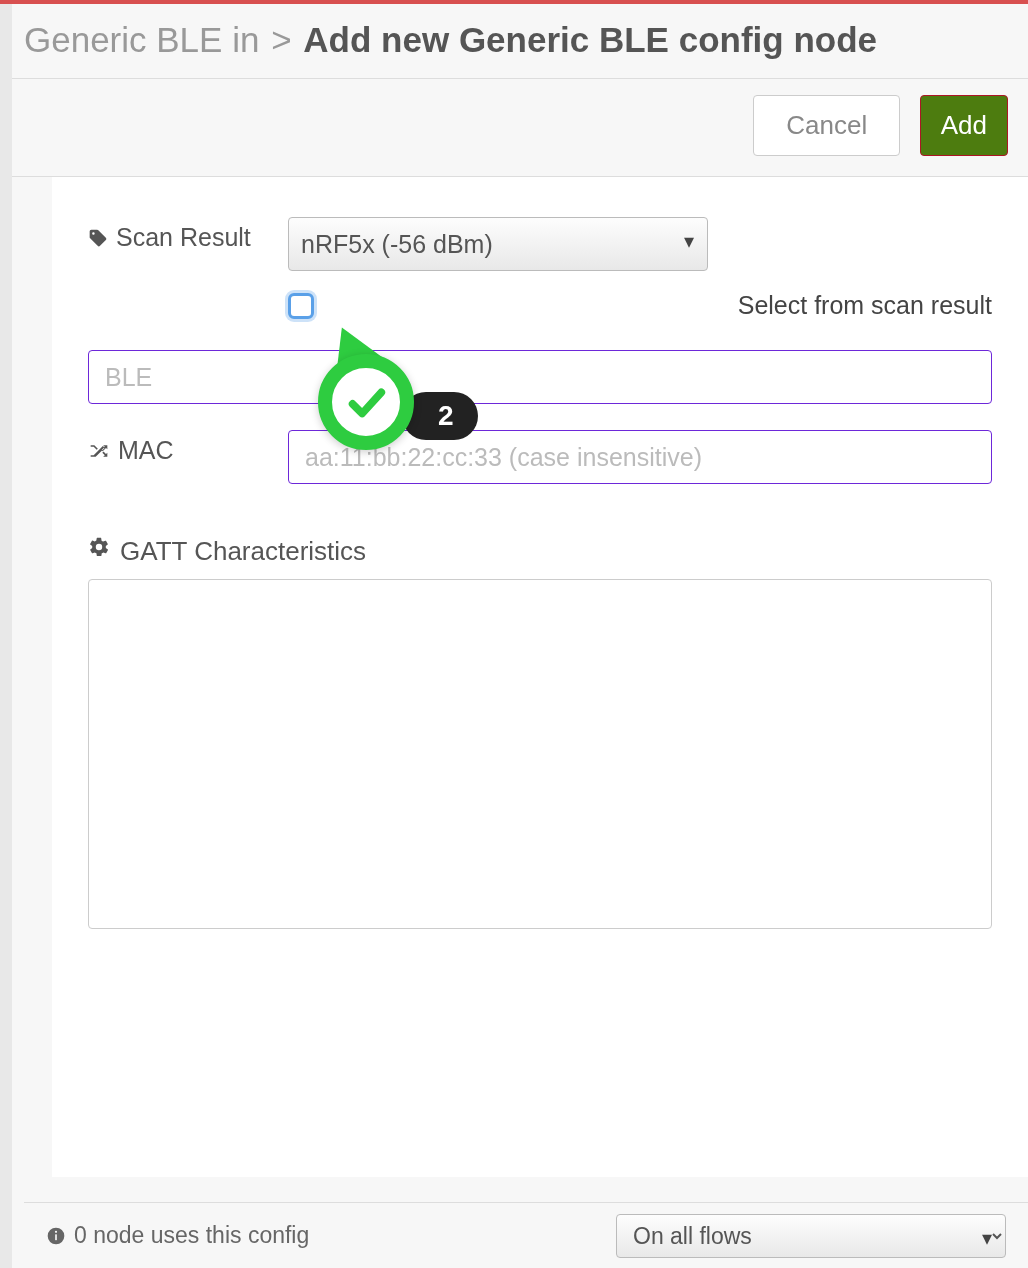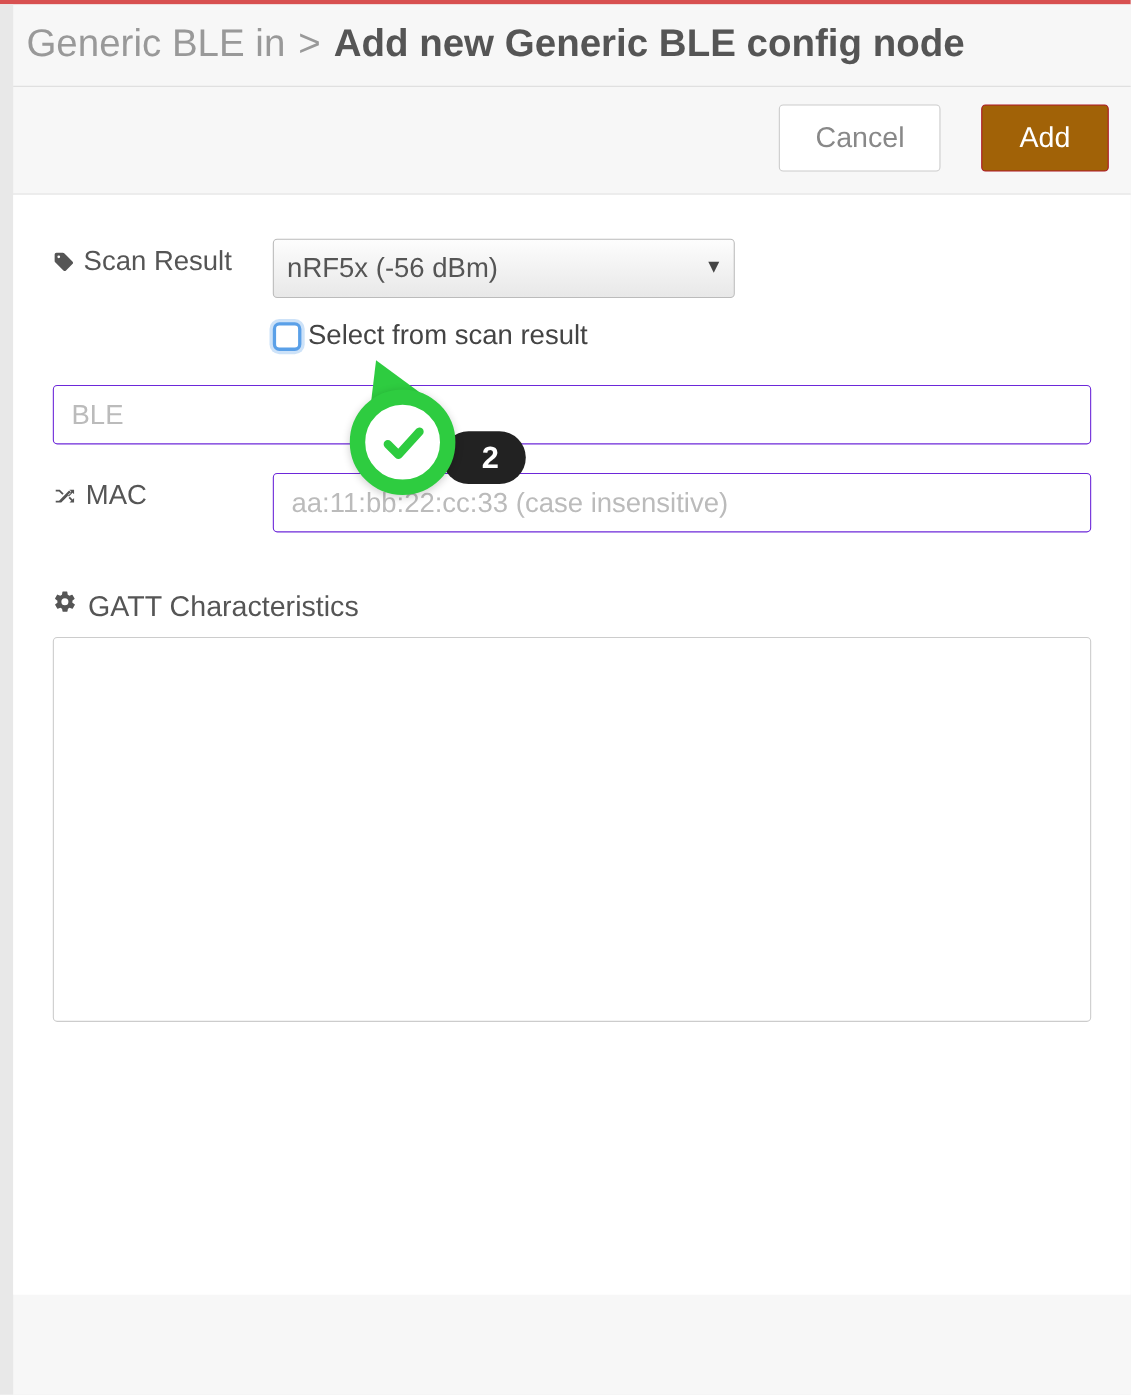--- a/index.html
+++ b/index.html
@@ -43,35 +43,36 @@
   display: inline-block;
   padding: 14px 32px;
   font-size: 26px;
   border-radius: 4px;
   cursor: pointer;
   border: 1px solid #ccc;
 }
 .btn-cancel {
   background: #fff;
   color: #888;
-  margin-right: 32px;
+  margin-right: 15px;
   text-align: center;
 }
 .btn-add {
-  background: #a16207;
+  background: #4d7c0f;
   border-color: #ad1625;
   color: #fff;
   font-weight: 400;
-  padding: 14px 34px;
+  padding: 14px 20px;
 }
 .form-area {
   background: #fff;
   padding: 40px 36px 20px 36px;
   height: 1000px;
   overflow: hidden;
+  margin-left: 40px;
 }
 .form-row {
   display: flex;
   align-items: flex-start;
   margin-bottom: 26px;
 }
 .form-label {
   width: 200px;
   font-size: 25px;
   color: #555;
@@ -111,20 +112,21 @@
 }
 .checkbox-row {
   margin-left: 200px;
   margin-top: -6px;
   margin-bottom: 30px;
   display: flex;
   align-items: center;
   gap: 6px;
   font-size: 25px;
   color: #444;
+  justify-content: space-between;
 }
 .custom-checkbox {
   width: 26px;
   height: 26px;
   border: 3px solid #5aa0e8;
   border-radius: 6px;
   background: #fff;
   display: inline-block;
   box-shadow: 0 0 0 3px rgba(90,160,232,0.3);
 }
@@ -308,20 +310,37 @@
         <svg viewBox="0 0 24 24" width="22" height="22" fill="#555">
             <path d="M19.4 13a7.5 7.5 0 000-2l2.1-1.6a.5.5 0 00.1-.6l-2-3.5a.5.5 0 00-.6-.2l-2.5 1a7.3 7.3 0 00-1.7-1l-.4-2.6A.5.5 0 0014 2h-4a.5.5 0 00-.5.4L9.1 5a7.3 7.3 0 00-1.7 1l-2.5-1a.5.5 0 00-.6.2l-2 3.5a.5.5 0 00.1.6L4.6 11a7.5 7.5 0 000 2l-2.1 1.6a.5.5 0 00-.1.6l2 3.5a.5.5 0 00.6.2l2.5-1a7.3 7.3 0 001.7 1l.4 2.6a.5.5 0 00.5.4h4a.5.5 0 00.5-.4l.4-2.6a7.3 7.3 0 001.7-1l2.5 1a.5.5 0 00.6-.2l2-3.5a.5.5 0 00-.1-.6zM12 15.5A3.5 3.5 0 1115.5 12 3.5 3.5 0 0112 15.5z"></path>
           </svg>
       </span>
       <span>GATT Characteristics</span>
     </div>
     <div class="gatt-box"></div>
 
   </div>
 
+  <div class="footer-bar">
+    <div class="footer-left">
+      <span>
+        <svg viewBox="0 0 24 24" width="20" height="20" fill="#666">
+            <circle cx="12" cy="12" r="10"></circle>
+            <rect x="11" y="10" width="2" height="7" fill="#f7f7f7"></rect>
+            <circle cx="12" cy="7" r="1.3" fill="#f7f7f7"></circle>
+          </svg>
+      </span>
+      <span>0 node uses this config</span>
+    </div>
+    <div class="select-wrapper">
+      <select class="footer-select">
+        <option>On all flows</option>
+      </select>
+    </div>
+  </div>
 
   <div class="badge-overlay">
     <div class="badge-tail"></div>
     <div class="badge-circle">
       <svg viewBox="0 0 24 24" width="46" height="46" fill="none" stroke="#2ecc40" stroke-width="4" stroke-linecap="round" stroke-linejoin="round">
           <polyline points="5 13 10 18 20 7"></polyline>
         </svg>
       <div class="badge-pill">2</div>
     </div>
   </div>

